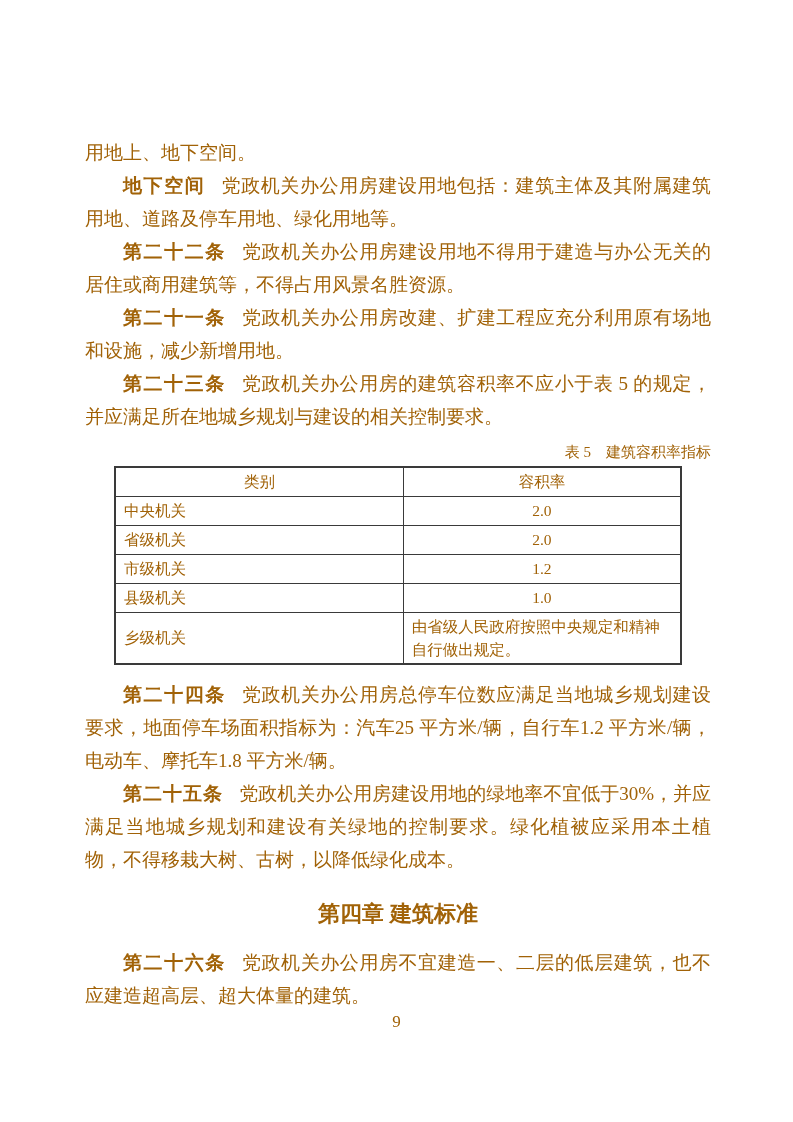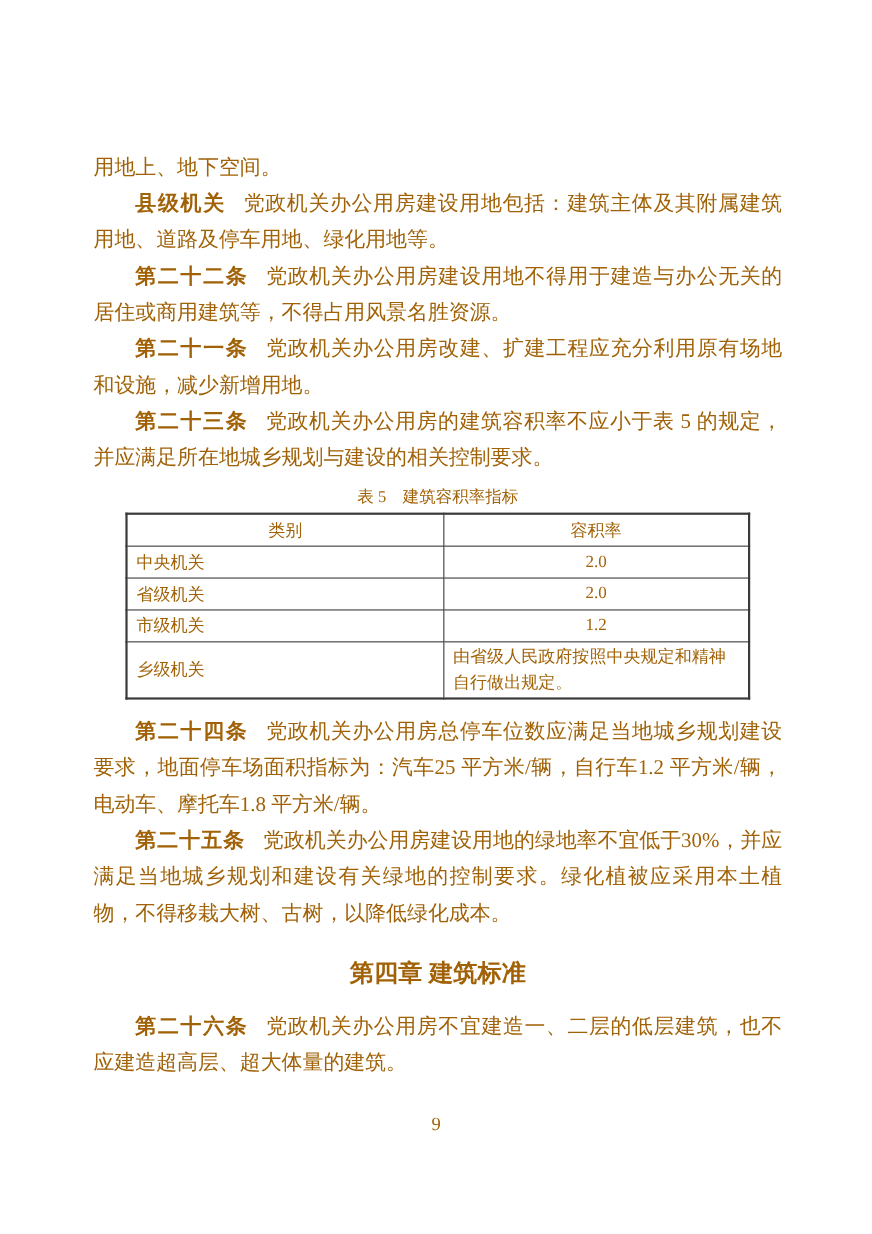--- a/index.html
+++ b/index.html
@@ -34,21 +34,21 @@
     text-indent: 0;
   }
   .article-num {
     font-family: "Liberation Sans", sans-serif;
     font-weight: bold;
     letter-spacing: 1px;
     margin-right: 0.85em;
   }
   .table-caption {
     margin: 9px 0 4px 0;
-    text-align: center;
+    text-align: right;
     font-size: 15px;
     line-height: 20px;
     font-family: "Liberation Serif", serif;
   }
   table.spec-table {
     width: 568px;
     margin: 0 auto;
     border-collapse: collapse;
     border: 2px solid #3a3a3a;
     font-size: 15.5px;
@@ -105,21 +105,21 @@
   }
 </style>
 </head>
 <body>
 
 <div class="page">
   <div class="content">
 
     <p class="body-text no-indent">用地上、地下空间。</p>
 
-    <p class="body-text"><span class="article-num">县级机关</span><span>党政机关办公用房建设用地包括：建筑主体及其附属建筑用地、道路及停车用地、绿化用地等。</span></p>
+    <p class="body-text"><span class="article-num">地下空间</span><span>党政机关办公用房建设用地包括：建筑主体及其附属建筑用地、道路及停车用地、绿化用地等。</span></p>
 
     <p class="body-text"><span class="article-num">第二十二条</span><span>党政机关办公用房建设用地不得用于建造与办公无关的居住或商用建筑等，不得占用风景名胜资源。</span></p>
 
     <p class="body-text"><span class="article-num">第二十一条</span><span>党政机关办公用房改建、扩建工程应充分利用原有场地和设施，减少新增用地。</span></p>
 
     <p class="body-text"><span class="article-num">第二十三条</span><span>党政机关办公用房的建筑容积率不应小于表 5 的规定，并应满足所在地城乡规划与建设的相关控制要求。</span></p>
 
     <div class="table-caption">表 5　建筑容积率指标</div>
 
     <table class="spec-table">
@@ -136,20 +136,24 @@
         </tr>
         <tr>
           <td class="col-label">省级机关</td>
           <td class="col-value">2.0</td>
         </tr>
         <tr>
           <td class="col-label">市级机关</td>
           <td class="col-value">1.2</td>
         </tr>
         <tr>
+          <td class="col-label">县级机关</td>
+          <td class="col-value">1.0</td>
+        </tr>
+        <tr>
           <td class="col-label">乡级机关</td>
           <td class="col-value cell-note">由省级人民政府按照中央规定和精神自行做出规定。</td>
         </tr>
       </tbody>
     </table>
 
     <p class="body-text after-table"><span class="article-num">第二十四条</span><span>党政机关办公用房总停车位数应满足当地城乡规划建设要求，地面停车场面积指标为：汽车25 平方米/辆，自行车1.2 平方米/辆，电动车、摩托车1.8 平方米/辆。</span></p>
 
     <p class="body-text"><span class="article-num">第二十五条</span><span>党政机关办公用房建设用地的绿地率不宜低于30%，并应满足当地城乡规划和建设有关绿地的控制要求。绿化植被应采用本土植物，不得移栽大树、古树，以降低绿化成本。</span></p>
 

